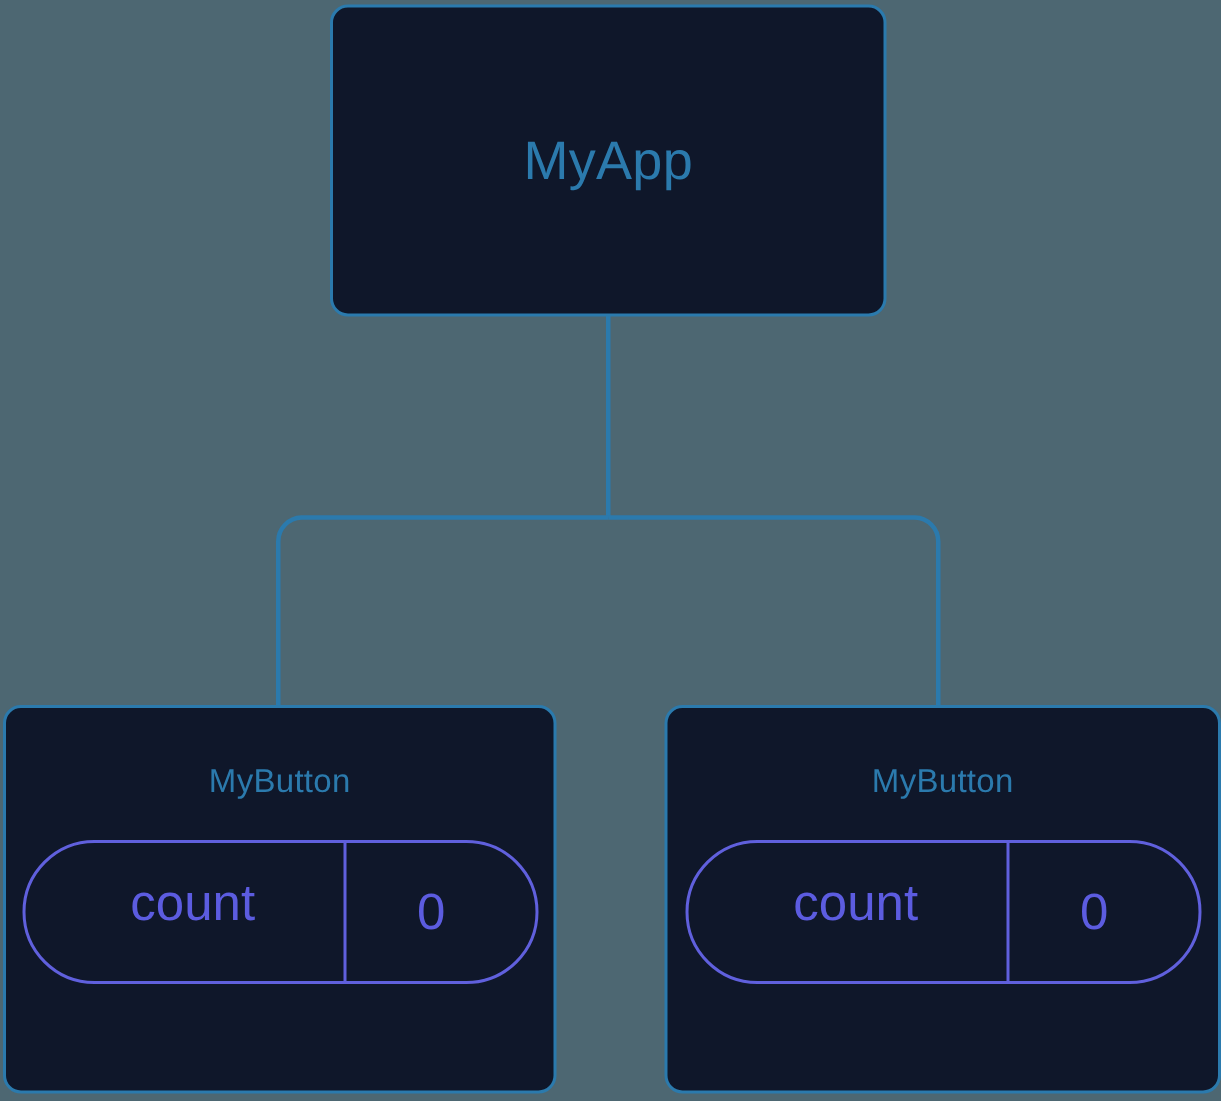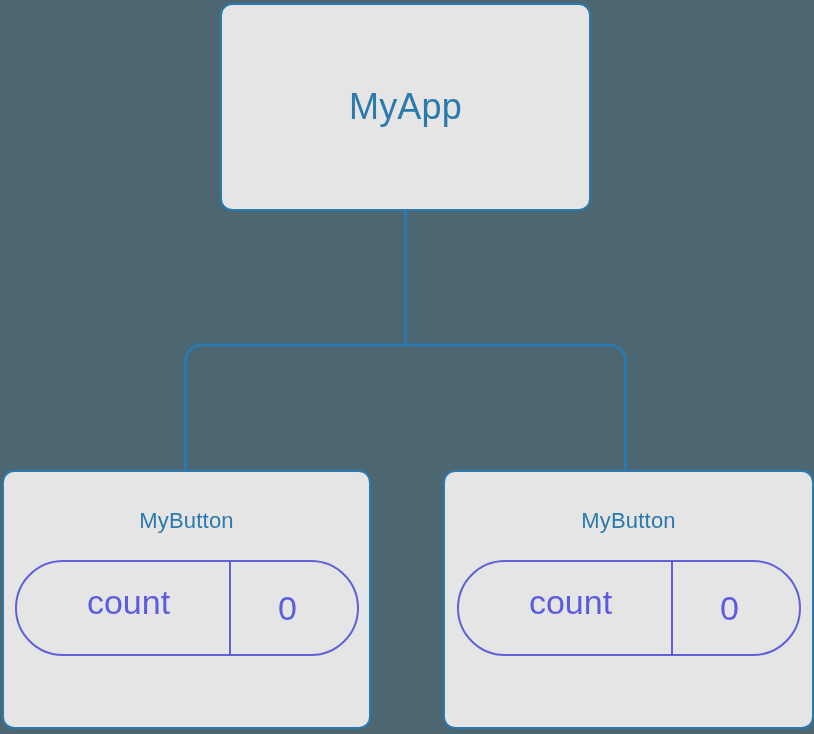--- a/index.html
+++ b/index.html
@@ -30,21 +30,21 @@
     top: 0;
     width: 814px;
     height: 734px;
     pointer-events: none;
   }
 
   
   .node {
     position: absolute;
     box-sizing: border-box;
-    background: #e5e5e5;
+    background: #0f172a;
     border: 2px solid #2b7aad;
     border-radius: 12px;
     display: flex;
     flex-direction: column;
     align-items: center;
   }
 
   .node-root {
     left: 220px;
     top: 3px;

